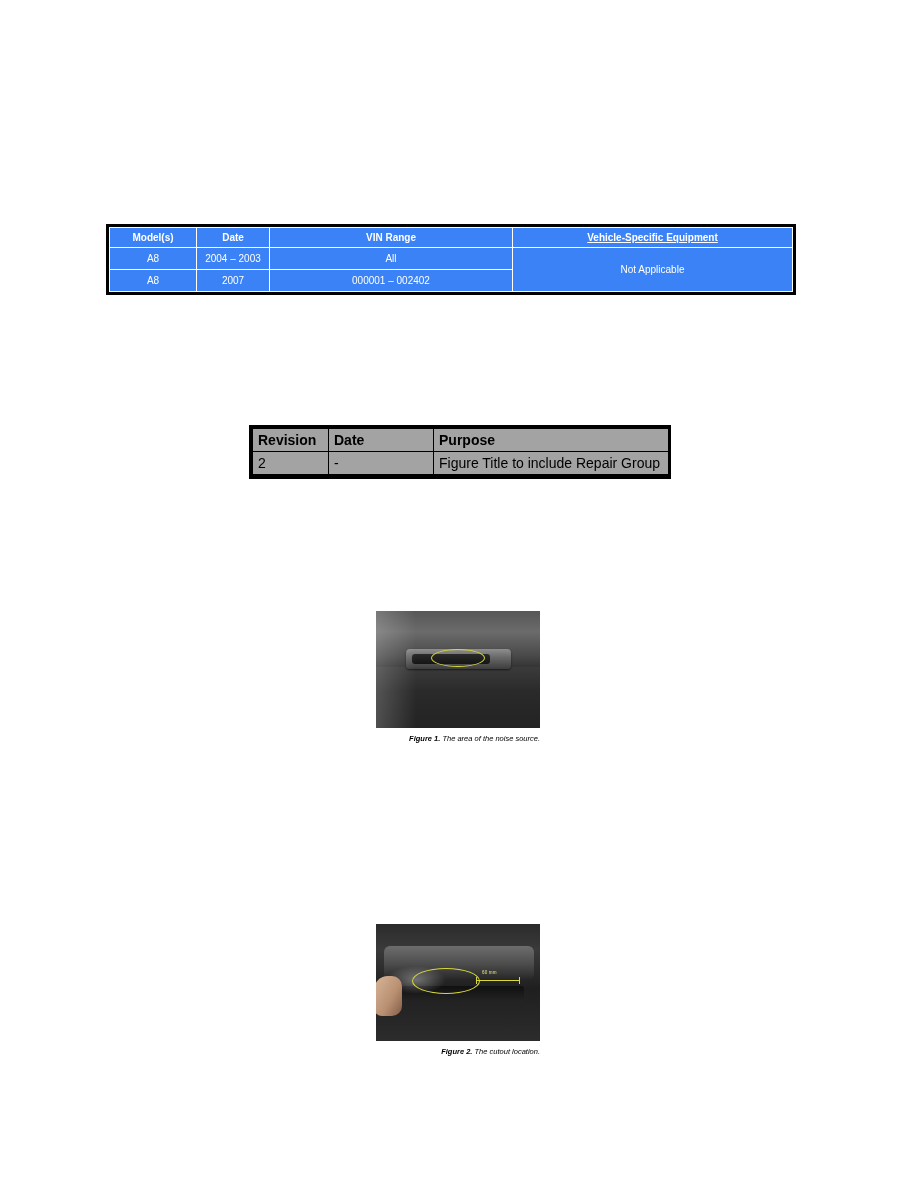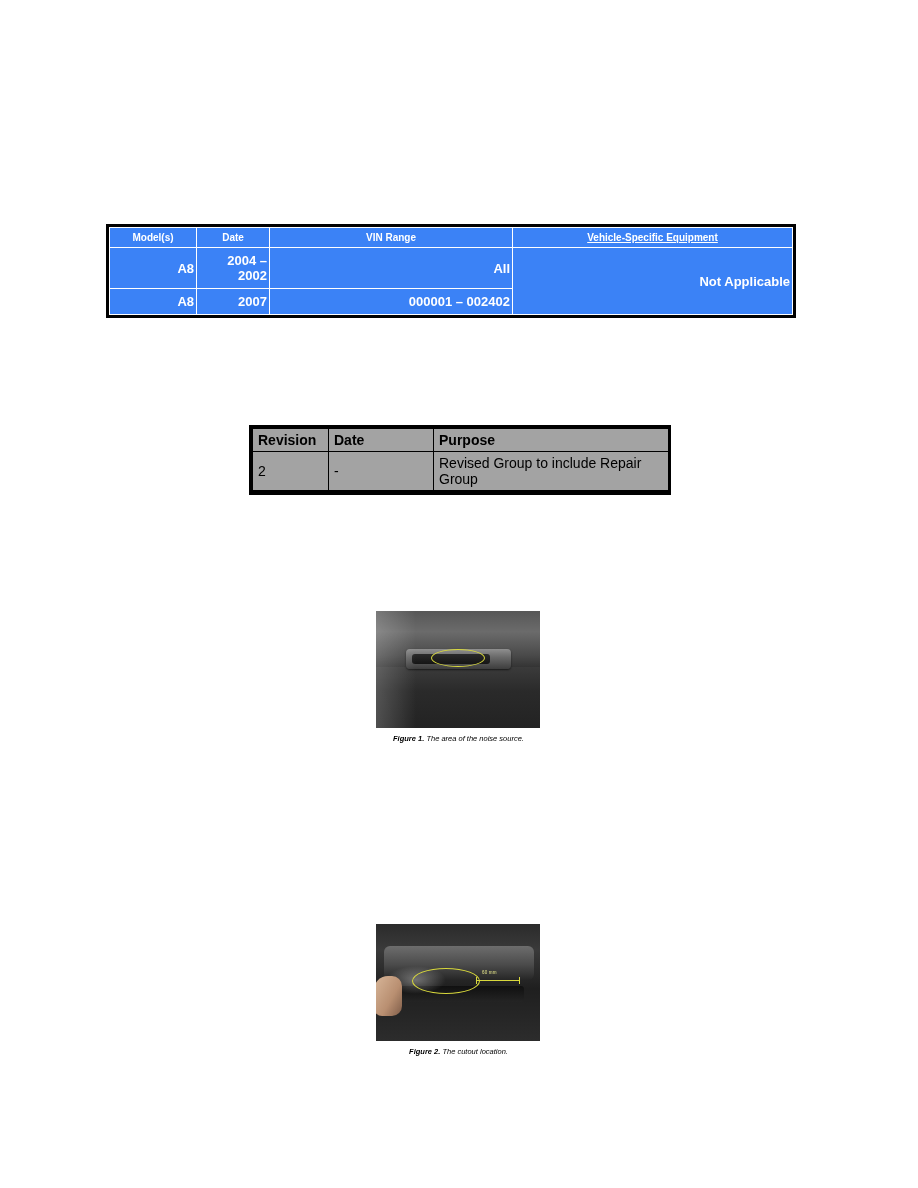--- a/index.html
+++ b/index.html
@@ -37,24 +37,23 @@
     border: 1px solid #ffffff;
     color: #ffffff;
     text-align: center;
     vertical-align: middle;
     font-size: 10px;
     font-weight: bold;
     padding: 4px 2px;
     background: #3b82f6;
   }
   table.applicability td {
-    font-weight: bold;
-    font-size: 13px;
+    font-weight: normal;
+    font-size: 10px;
     padding: 5px 2px;
-    text-align: right;
   }
   .col-model { width: 82px; }
   .col-year  { width: 68px; }
   .col-vin   { width: 238px; }
   .col-equip { width: auto; text-decoration: underline; }
 
   
   .revision-wrap {
     position: absolute;
     left: 249px;
@@ -103,21 +102,21 @@
   .figure .photo {
     position: relative;
     overflow: hidden;
     background: #1b1b1b;
   }
   .fig-caption {
     margin-top: 6px;
     font-size: 7.5px;
     font-style: italic;
     color: #000000;
-    text-align: center;
+    text-align: right;
     padding-left: 1px;
   }
   .fig-caption b {
     font-style: italic;
     font-weight: bold;
   }
 
   
   #figure-1 { left: 376px; top: 611px; }
   #figure-1 .photo { width: 164px; height: 117px; }
@@ -203,21 +202,21 @@
       <tr>
         <th class="col-model">Model(s)</th>
         <th class="col-year">Date</th>
         <th class="col-vin">VIN Range</th>
         <th class="col-equip">Vehicle-Specific Equipment</th>
       </tr>
     </thead>
     <tbody>
       <tr>
         <td>A8</td>
-        <td>2004 – 2002</td>
+        <td>2004 – 2003</td>
         <td>All</td>
         <td rowspan="2">Not Applicable</td>
       </tr>
       <tr>
         <td>A8</td>
         <td>2007</td>
         <td>000001 – 002402</td>
       </tr>
     </tbody>
   </table>
@@ -227,21 +226,21 @@
   <table class="revision">
     <tbody>
       <tr>
         <th class="rev-col-1">Revision</th>
         <th class="rev-col-2">Date</th>
         <th class="rev-col-3">Purpose</th>
       </tr>
       <tr>
         <td>2</td>
         <td>-</td>
-        <td>Revised Group to include Repair Group</td>
+        <td>Figure Title to include Repair Group</td>
       </tr>
     </tbody>
   </table>
 </div>
 
 <div class="figure" id="figure-1">
   <div class="photo">
     <div class="f1-upper"></div>
     <div class="f1-lower"></div>
     <div class="f1-handle">

